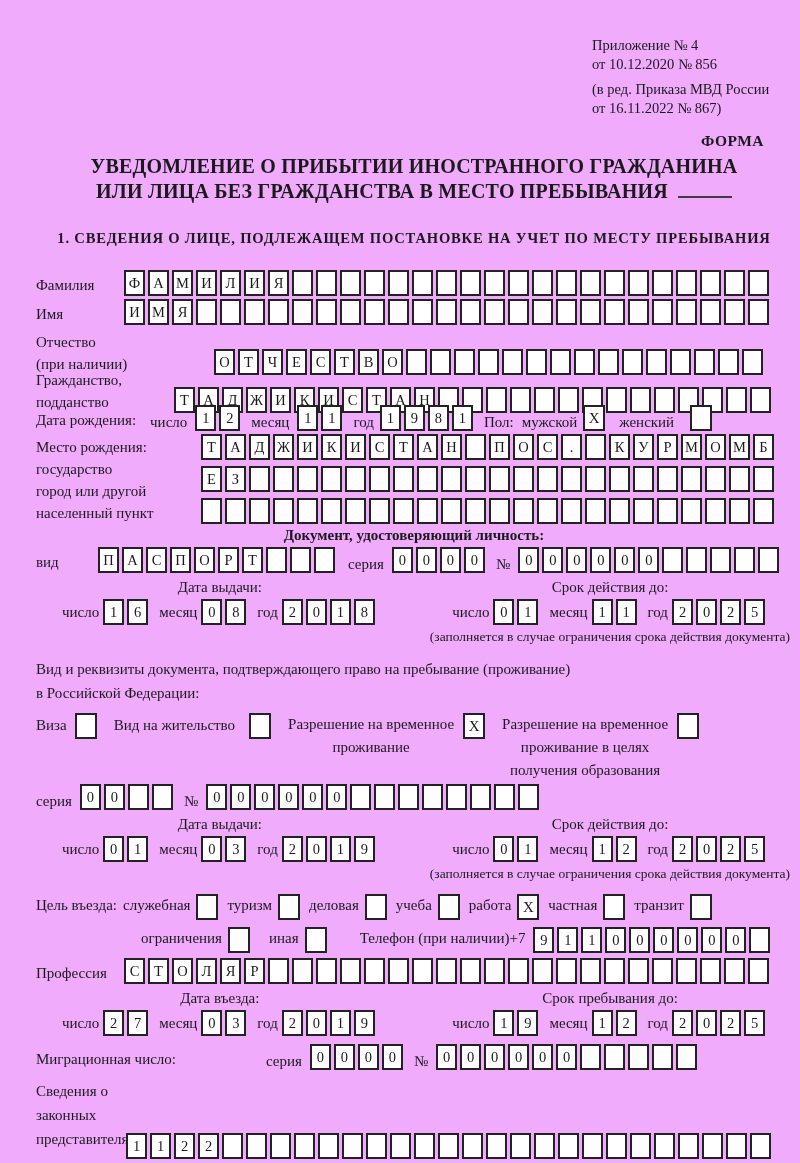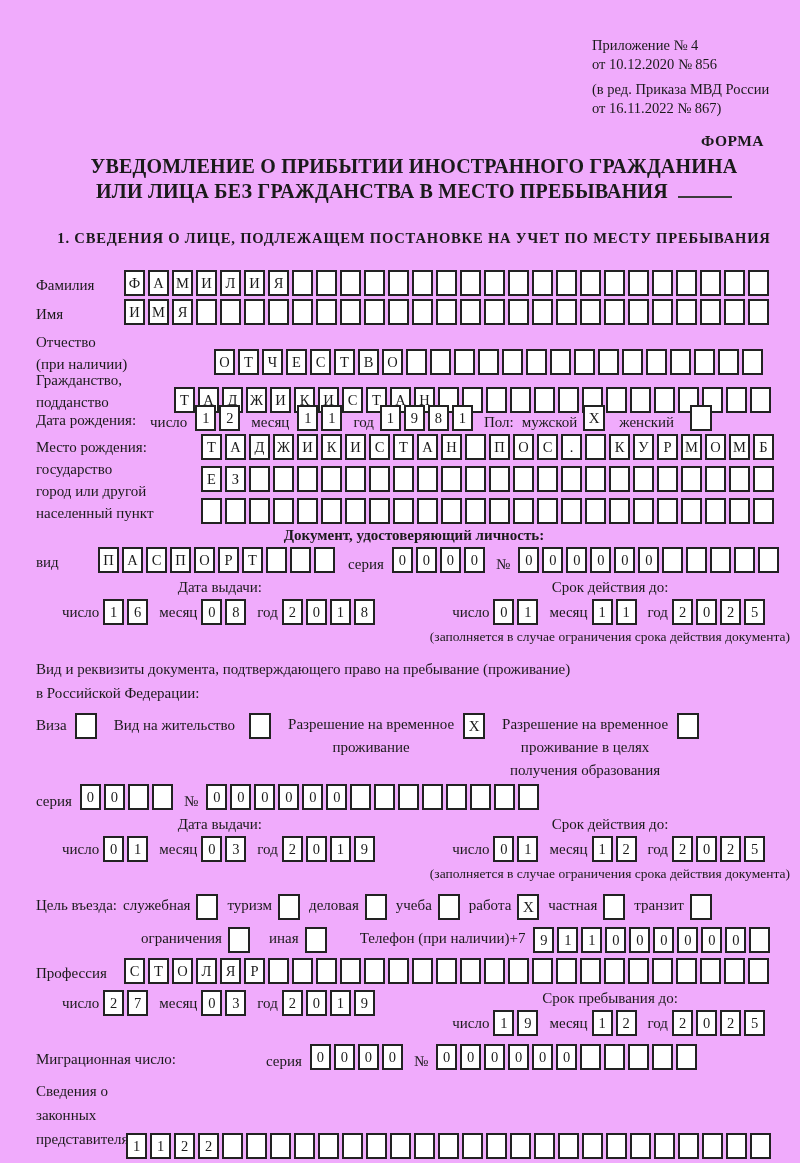--- a/index.html
+++ b/index.html
@@ -615,20 +615,21 @@
         <span class="cell"></span>
         <span class="cell"></span>
         <span class="cell"></span>
         <span class="cell"></span>
         <span class="cell"></span>
       </span>
   </div>
 
   <div class="dpair">
     <div class="dgroup left">
+      <div class="dhead">Дата въезда:</div>
       <div class="dcells">
         <span class="dlbl">число</span>
         <span class="cells">
             <span class="cell">2</span>
             <span class="cell">7</span>
           </span>
         <span class="dlbl next">месяц</span>
         <span class="cells">
             <span class="cell">0</span>
             <span class="cell">3</span>

